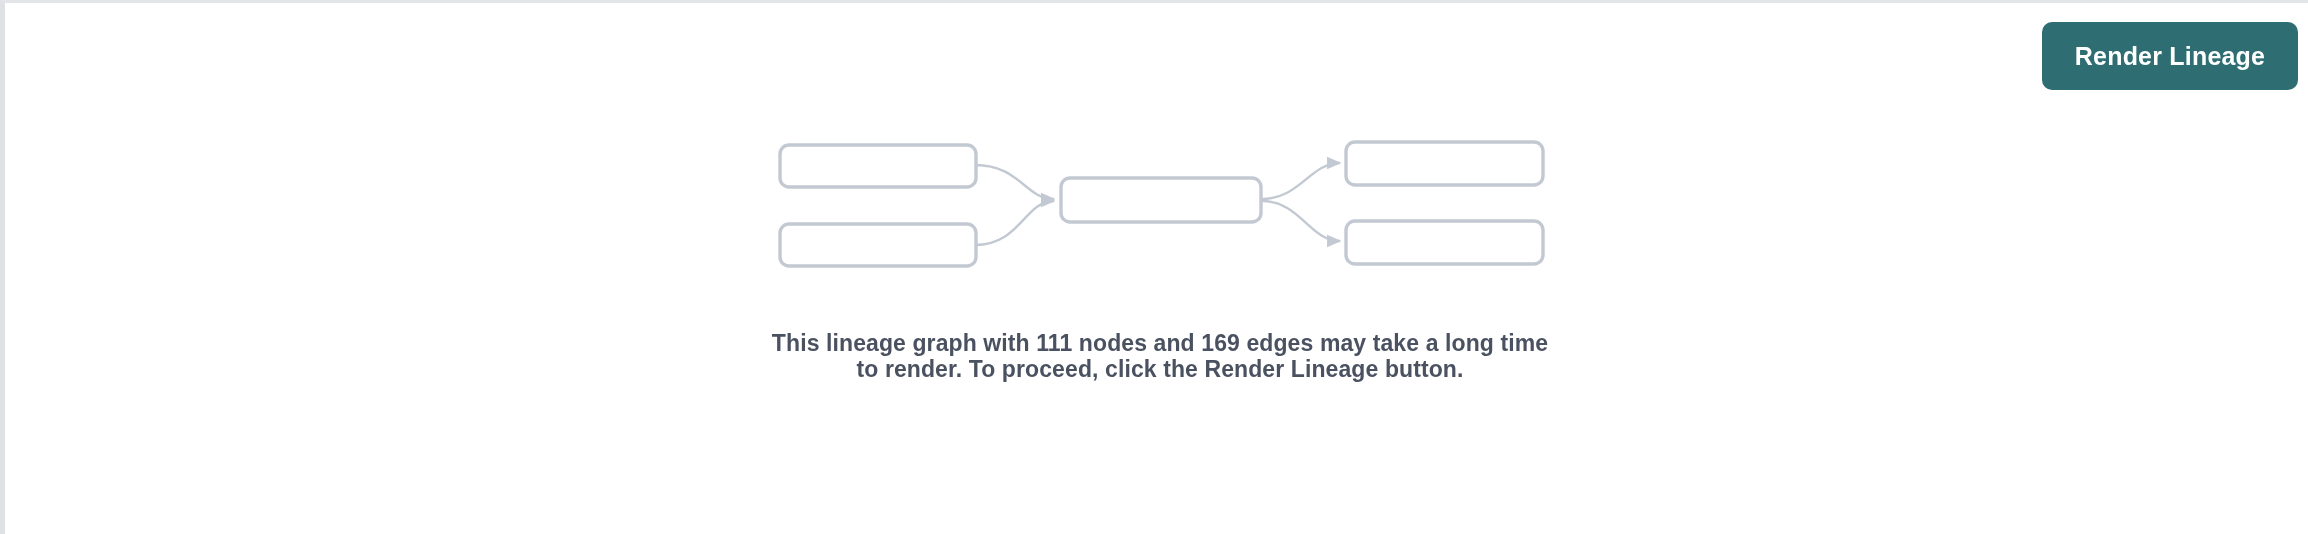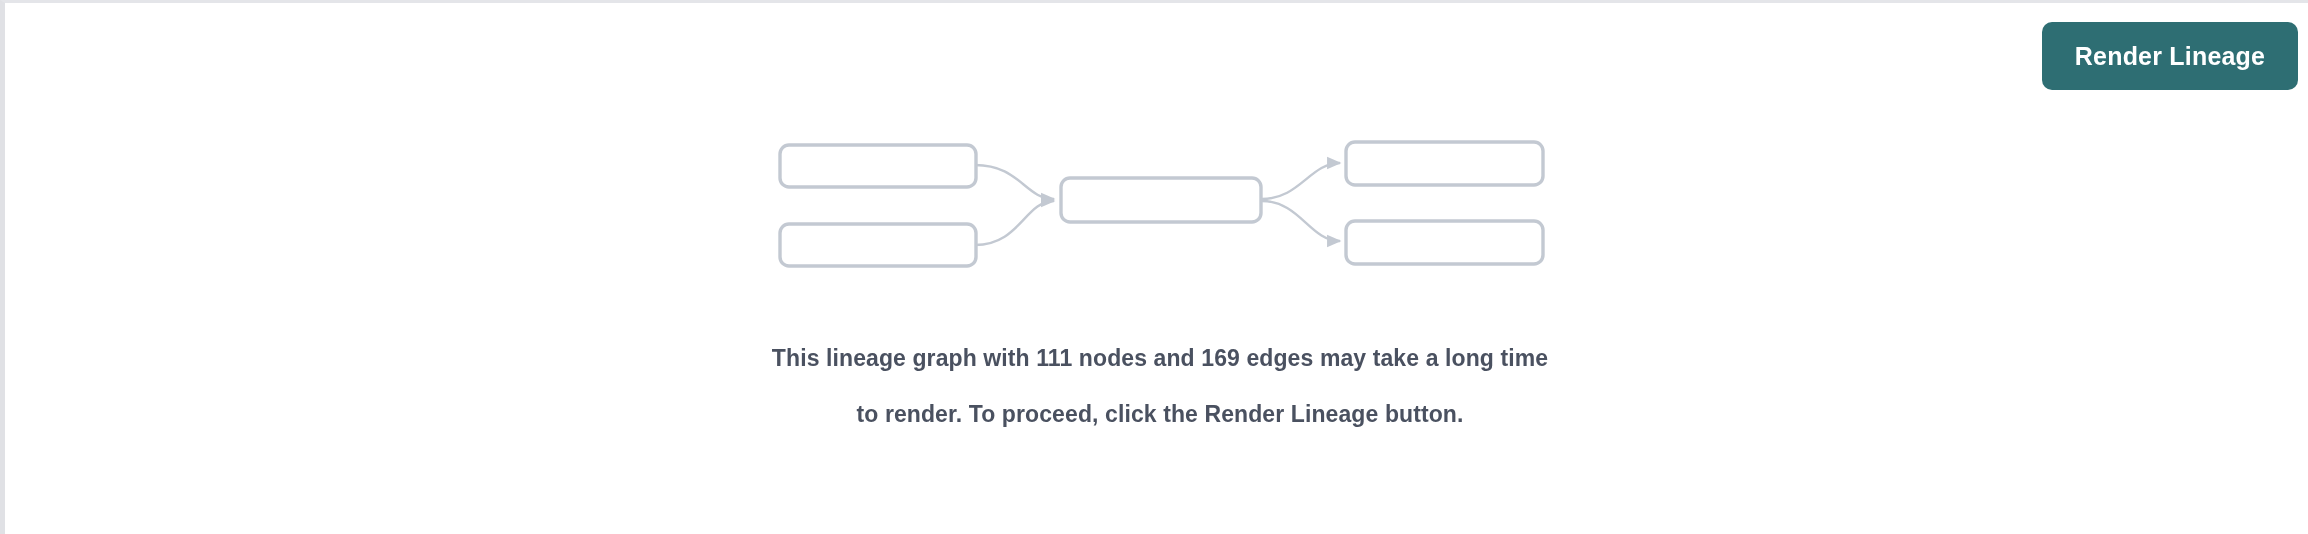--- a/index.html
+++ b/index.html
@@ -70,21 +70,21 @@
 
   .empty-message {
     position: absolute;
     left: 755px;
     top: 327px;
     width: 800px;
     text-align: center;
     color: #4a5160;
     font-size: 23px;
     font-weight: bold;
-    line-height: 56px;
+    line-height: 26px;
     letter-spacing: 0.1px;
   }
 </style>
 </head>
 <body>
 
 <div class="app-panel">
 
   <button class="render-button">Render Lineage</button>
 

